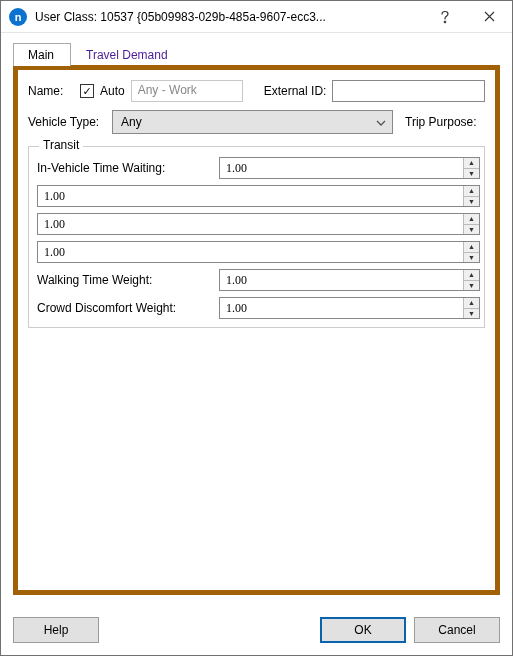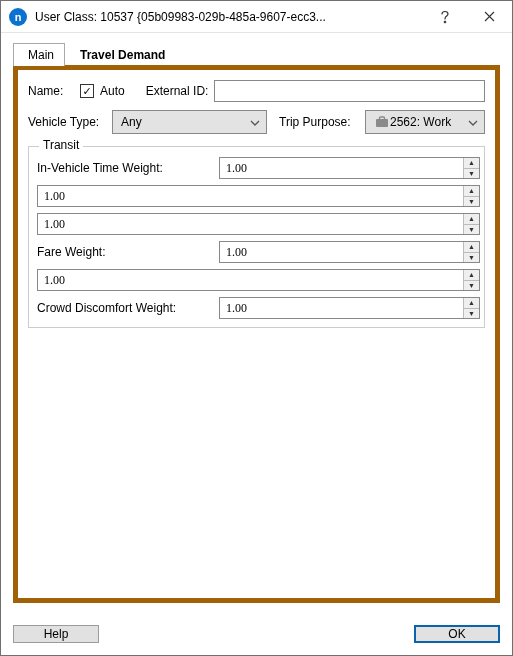--- a/index.html
+++ b/index.html
@@ -48,36 +48,35 @@
     display: flex; flex-direction: column;
     overflow: hidden;
   }
 
   .tab-strip {
     display: flex;
     align-items: flex-end;
     height: 24px;
   }
   .tab {
-    padding: 4px 10px 4px 14px;
+    padding: 4px 16px 4px 14px;
     font-size: 12px;
     border: 1px solid transparent;
     border-bottom: none;
     position: relative;
     top: 1px;
     background: #fff;
   }
   .tab.active {
     border-color: #aaa;
     background: #fff;
     z-index: 2;
   }
   .tab.inactive {
-    color: #000000;
-    font-weight: bold;
+    color: #4c1d95;
   }
   .tab-panel {
     border: 5px solid #a16207;
     flex: 1;
     padding: 10px 10px;
     display: flex; flex-direction: column;
     position: relative;
     background: #fff;
   }
 
@@ -171,21 +170,21 @@
   }
   .spin .spin-btn:first-child { border-bottom: 1px solid #bbb; }
 
   .button-row {
     display: flex; align-items: center;
     padding: 10px 12px 12px 12px;
     gap: 8px;
   }
   .button-row .spacer { flex: 1; }
   .btn {
-    min-width: 86px; height: 18px;
+    min-width: 86px; height: 26px;
     border: 1px solid #9c9c9c;
     background: #e1e1e1;
     display: flex; align-items: center; justify-content: center;
     font-size: 12px;
     padding: 0 14px;
   }
   .btn.primary {
     border: 1px solid #0a64ad;
     background: #e1e1e1;
     box-shadow: inset 0 0 0 1px #0a64ad;
@@ -219,97 +218,84 @@
       <div class="tab active">Main</div>
       <div class="tab inactive">Travel Demand</div>
     </div>
 
     <div class="tab-panel">
 
       <div class="form-row">
         <span class="lbl" style="width:46px">Name:</span>
         <span class="chk">✓</span>
         <span class="lbl">Auto</span>
+        <span class="text-input disabled" style="width:112px">Any - Work</span>
         <span class="lbl" style="margin-left:15px">External ID:</span>
         <span class="text-input" style="flex:1"></span>
       </div>
 
       <div class="form-row">
         <span class="lbl" style="width:78px">Vehicle Type:</span>
         <div class="combo" style="flex:1">
           <span class="combo-text">Any</span>
           <span class="chev">
             <svg width="10" height="6" viewBox="0 0 10 6">
                 <path d="M1 1 L5 5 L9 1" fill="none" stroke="#555" stroke-width="1.3"></path>
               </svg>
           </span>
         </div>
         <span class="lbl" style="width:80px;margin-left:6px">Trip Purpose:</span>
-        <div class="combo" style="width:120px">
-          <span class="combo-icon">
-            <svg width="14" height="12" viewBox="0 0 14 12">
-                <rect x="1" y="3" width="12" height="8" rx="1" fill="#8a8a8a"></rect>
-                <rect x="4.5" y="1" width="5" height="3" rx="1" fill="none" stroke="#8a8a8a" stroke-width="1.4"></rect>
-              </svg>
-          </span>
-          <span class="combo-text">2562: Work</span>
-          <span class="chev">
-            <svg width="10" height="6" viewBox="0 0 10 6">
-                <path d="M1 1 L5 5 L9 1" fill="none" stroke="#555" stroke-width="1.3"></path>
-              </svg>
-          </span>
-        </div>
       </div>
 
       <div class="fieldset">
         <span class="legend">Transit</span>
 
         <div class="transit-row">
-          <span class="transit-label">In-Vehicle Time Weight:</span>
-          <div class="spin">
-            <span class="spin-val">1.00</span>
-            <div class="spin-btns">
-              <div class="spin-btn">▲</div>
-              <div class="spin-btn">▼</div>
-            </div>
-          </div>
-        </div>
-
-        <div class="transit-row">
-          <div class="spin">
-            <span class="spin-val">1.00</span>
-            <div class="spin-btns">
-              <div class="spin-btn">▲</div>
-              <div class="spin-btn">▼</div>
-            </div>
-          </div>
-        </div>
-
-        <div class="transit-row">
-          <div class="spin">
-            <span class="spin-val">1.00</span>
-            <div class="spin-btns">
-              <div class="spin-btn">▲</div>
-              <div class="spin-btn">▼</div>
-            </div>
-          </div>
-        </div>
-
-        <div class="transit-row">
-          <span class="transit-label">Fare Weight:</span>
-          <div class="spin">
-            <span class="spin-val">1.00</span>
-            <div class="spin-btns">
-              <div class="spin-btn">▲</div>
-              <div class="spin-btn">▼</div>
-            </div>
-          </div>
-        </div>
-
-        <div class="transit-row">
+          <span class="transit-label">In-Vehicle Time Waiting:</span>
+          <div class="spin">
+            <span class="spin-val">1.00</span>
+            <div class="spin-btns">
+              <div class="spin-btn">▲</div>
+              <div class="spin-btn">▼</div>
+            </div>
+          </div>
+        </div>
+
+        <div class="transit-row">
+          <div class="spin">
+            <span class="spin-val">1.00</span>
+            <div class="spin-btns">
+              <div class="spin-btn">▲</div>
+              <div class="spin-btn">▼</div>
+            </div>
+          </div>
+        </div>
+
+        <div class="transit-row">
+          <div class="spin">
+            <span class="spin-val">1.00</span>
+            <div class="spin-btns">
+              <div class="spin-btn">▲</div>
+              <div class="spin-btn">▼</div>
+            </div>
+          </div>
+        </div>
+
+        <div class="transit-row">
+          <div class="spin">
+            <span class="spin-val">1.00</span>
+            <div class="spin-btns">
+              <div class="spin-btn">▲</div>
+              <div class="spin-btn">▼</div>
+            </div>
+          </div>
+        </div>
+
+        <div class="transit-row">
+          <span class="transit-label">Walking Time Weight:</span>
           <div class="spin">
             <span class="spin-val">1.00</span>
             <div class="spin-btns">
               <div class="spin-btn">▲</div>
               <div class="spin-btn">▼</div>
             </div>
           </div>
         </div>
 
         <div class="transit-row">
@@ -325,15 +311,16 @@
 
       </div>
 
     </div>
   </div>
 
   <div class="button-row">
     <div class="btn">Help</div>
     <div class="spacer"></div>
     <div class="btn primary">OK</div>
+    <div class="btn">Cancel</div>
   </div>
 
 </div>
 
 </body></html>

